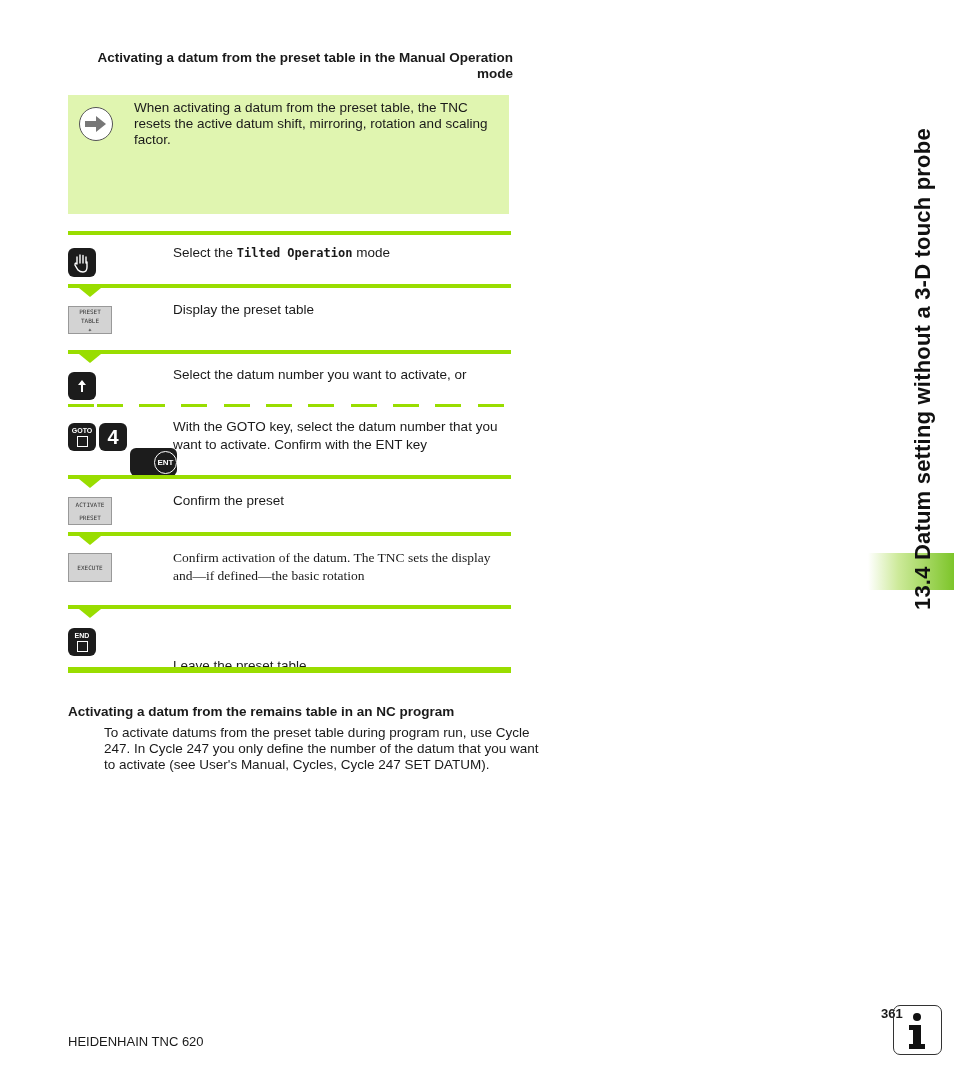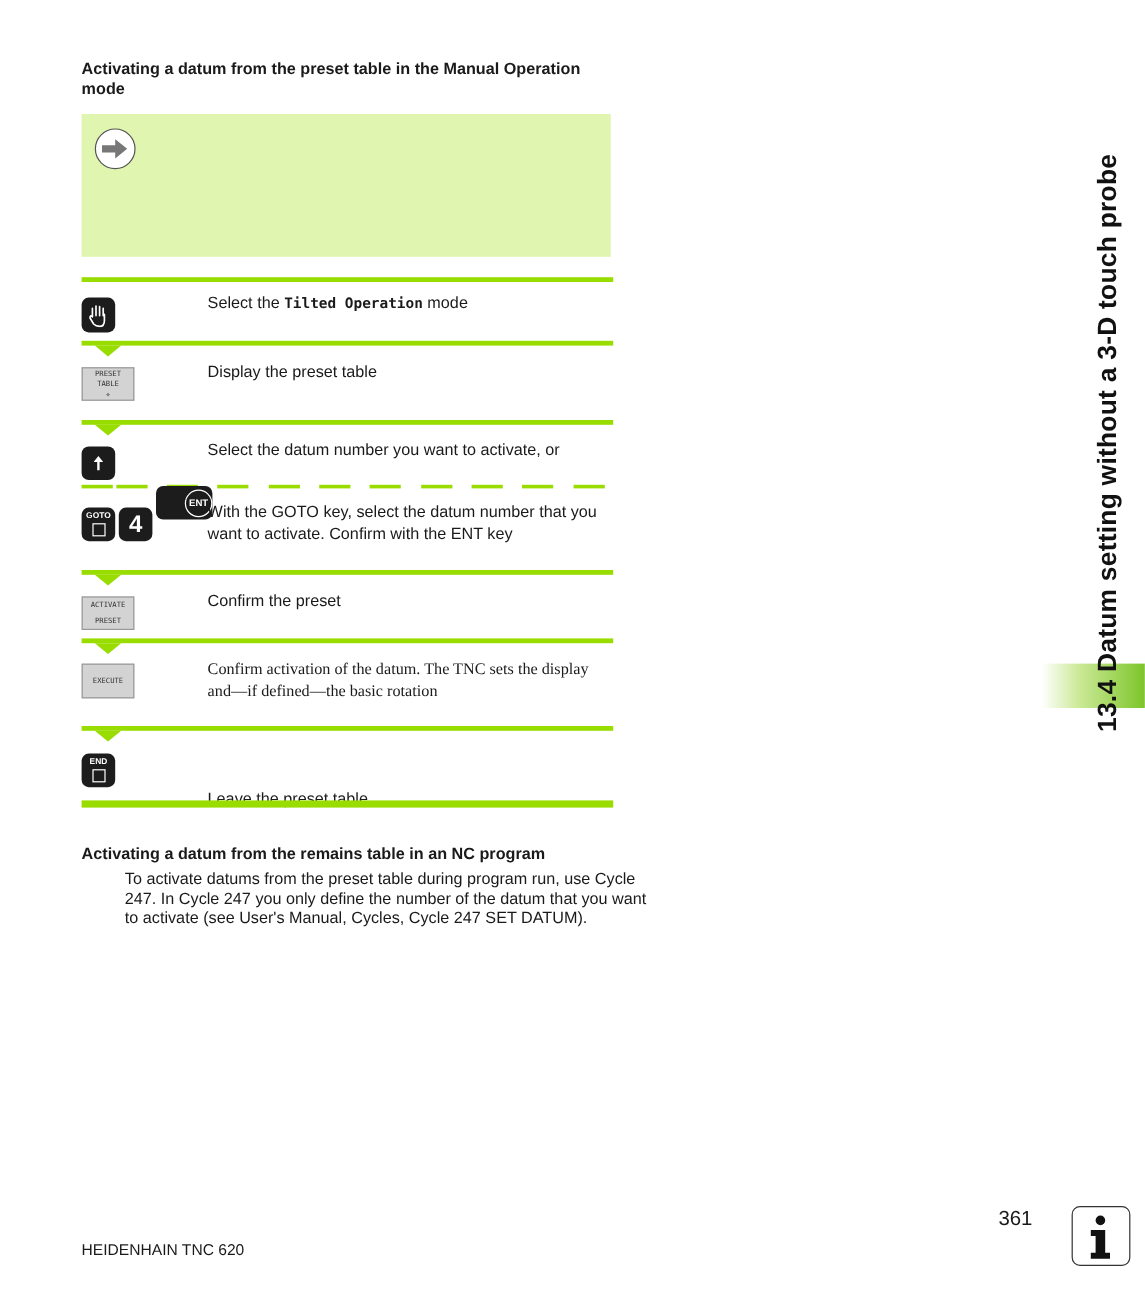--- a/index.html
+++ b/index.html
@@ -1,19 +1,19 @@
 <!DOCTYPE html>
 <html><head>
 <meta charset="utf-8">
 <style>
   html, body { margin:0; padding:0; }
   body { width:954px; height:1091px; background:#ffffff; position:relative; overflow:hidden;
          font-family:"Liberation Sans", sans-serif; color:#1a1a1a; }
   .heading { position:absolute; left:68px; font-weight:bold; font-size:13.5px; line-height:16px; }
-  #h1 { top:50px; width:445px; }
+  #h1 { top:50px; width:445px;text-align:right; }
   .note { position:absolute; left:68px; top:95px; width:441px; height:119px; background:#e0f5b0; }
   .note-icon { position:absolute; left:11px; top:12px; width:34px; height:34px; border-radius:50%;
                background:#fff; border:1.5px solid #555; box-sizing:border-box; }
   .note-icon svg { position:absolute; left:4px; top:6px; }
   .note-text { position:absolute; left:66px; top:5px; width:370px; font-size:13.5px; line-height:16px; }
   .note-text p { margin:0 0 10px 0; }
   .gbar { position:absolute; left:68px; width:443px; height:4px; background:#99dd00; }
   .gtri { position:absolute; left:79px; width:0; height:0; border-left:11px solid transparent;
           border-right:11px solid transparent; border-top:9px solid #99dd00; }
   .dash { position:absolute; top:404px; height:3px; width:26px; background:#99dd00; }
@@ -26,36 +26,37 @@
              color:#333; text-align:center; display:flex; flex-direction:column; justify-content:center; line-height:9px; }
   .keylbl { font-size:7px; font-weight:bold; line-height:8px; }
   .keybox { width:9px; height:9px; border:1.3px solid #fff; margin-top:1px; }
   #h2 { top:704px; }
   .para { position:absolute; left:68px; top:725px; width:445px; font-size:13.5px; line-height:16px;margin-left:36px; }
   .side { position:absolute; left:868px; top:553px; width:86px; height:37px;
           background:linear-gradient(to right,#ffffff 0%,#cdea9a 35%,#7dc52a 100%); }
   .side-title { position:absolute; left:910px; top:610px; transform:rotate(-90deg); transform-origin:0 0;
                 white-space:nowrap; font-weight:bold; font-size:22px; color:#111; letter-spacing:0.2px; }
   .footer-l { position:absolute; left:68px; top:1034px; font-size:13px; }
-  .footer-r { position:absolute; left:832px; top:1006px; font-size:17px; font-weight:normal; }
+  .footer-r { position:absolute; left:881px; top:1006px; font-size:13px; font-weight:bold; }
   .info { position:absolute; left:893px; top:1005px; width:49px; height:50px; border:1.5px solid #333;
           border-radius:7px; box-sizing:border-box; }
 </style>
 </head>
 <body>
 
 <div class="heading" id="h1">Activating a datum from the preset table in the Manual Operation mode</div>
 
 <div class="note">
   <div class="note-icon">
     <svg width="24" height="20" viewBox="0 0 24 20">
         <path d="M1 7 H12 V2 L22 10 L12 18 V13 H1 Z" fill="#777"></path>
       </svg>
   </div>
   <div class="note-text">
+    <p>When activating a datum from the preset table, the TNC resets the active datum shift, mirroring, rotation and scaling factor.</p>
   </div>
 </div>
 
 <div class="gbar" style="top:231px;"></div>
 
 <div class="key" style="left:68px;top:248px;width:28px;height:29px;">
   <svg width="18" height="20" viewBox="0 0 18 20">
       <path d="M4 11 V4 M7 10 V2 M10 10 V2.5 M13 10 V4 M4 11 Q2 9 2 12 L5 17 Q7 19 10 19 Q14 19 14 14 V9" stroke="#fff" stroke-width="1.4" fill="none" stroke-linecap="round"></path>
     </svg>
 </div>
@@ -91,21 +92,21 @@
 <div class="dash" style="left:351px;"></div>
 <div class="dash" style="left:393px;"></div>
 <div class="dash" style="left:435px;"></div>
 <div class="dash" style="left:478px;"></div>
 
 <div class="key" style="left:68px;top:423px;width:28px;height:28px;">
   <span class="keylbl">GOTO</span>
     <span class="keybox"></span>
 </div>
 <div class="key" style="left:99px;top:423px;width:28px;height:28px;font-size:20px;font-weight:bold;">4</div>
-<div class="key" style="left:130px;top:405px;width:47px;height:28px;padding-left:24px;">
+<div class="key" style="left:130px;top:448px;width:47px;height:28px;padding-left:24px;">
   <span style="width:21px;height:21px;border:1.4px solid #fff;border-radius:50%;display:flex;align-items:center;justify-content:center;font-size:8px;font-weight:bold;">ENT</span>
 </div>
 <div class="step-text" style="top:418px;">With the GOTO key, select the datum number that you want to activate. Confirm with the ENT key</div>
 
 <div class="gbar" style="top:475px;"></div>
 <div class="gtri" style="top:479px;"></div>
 
 <div class="softkey" style="top:497px;height:28px;justify-content:space-around;">
   <span>ACTIVATE</span>
     <span>PRESET</span>

